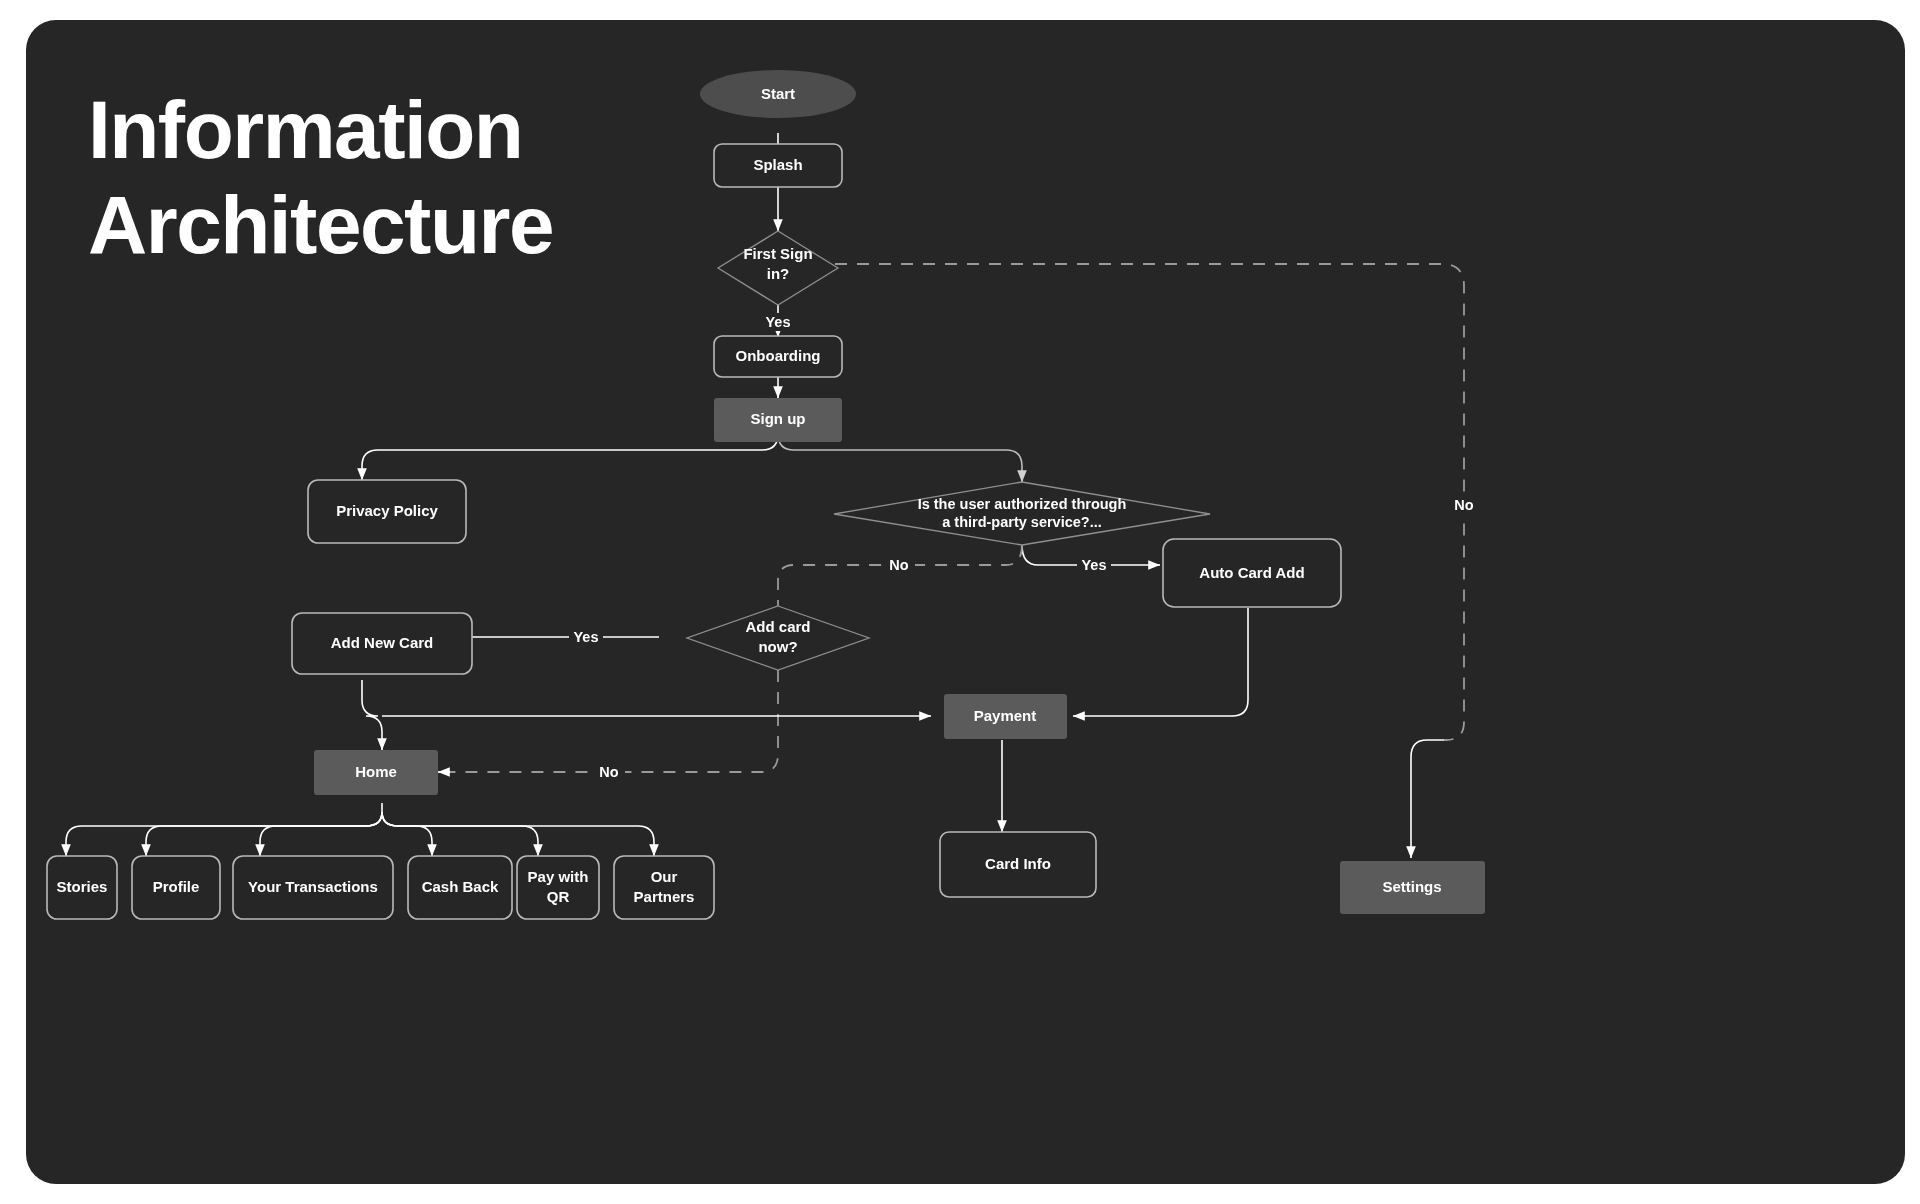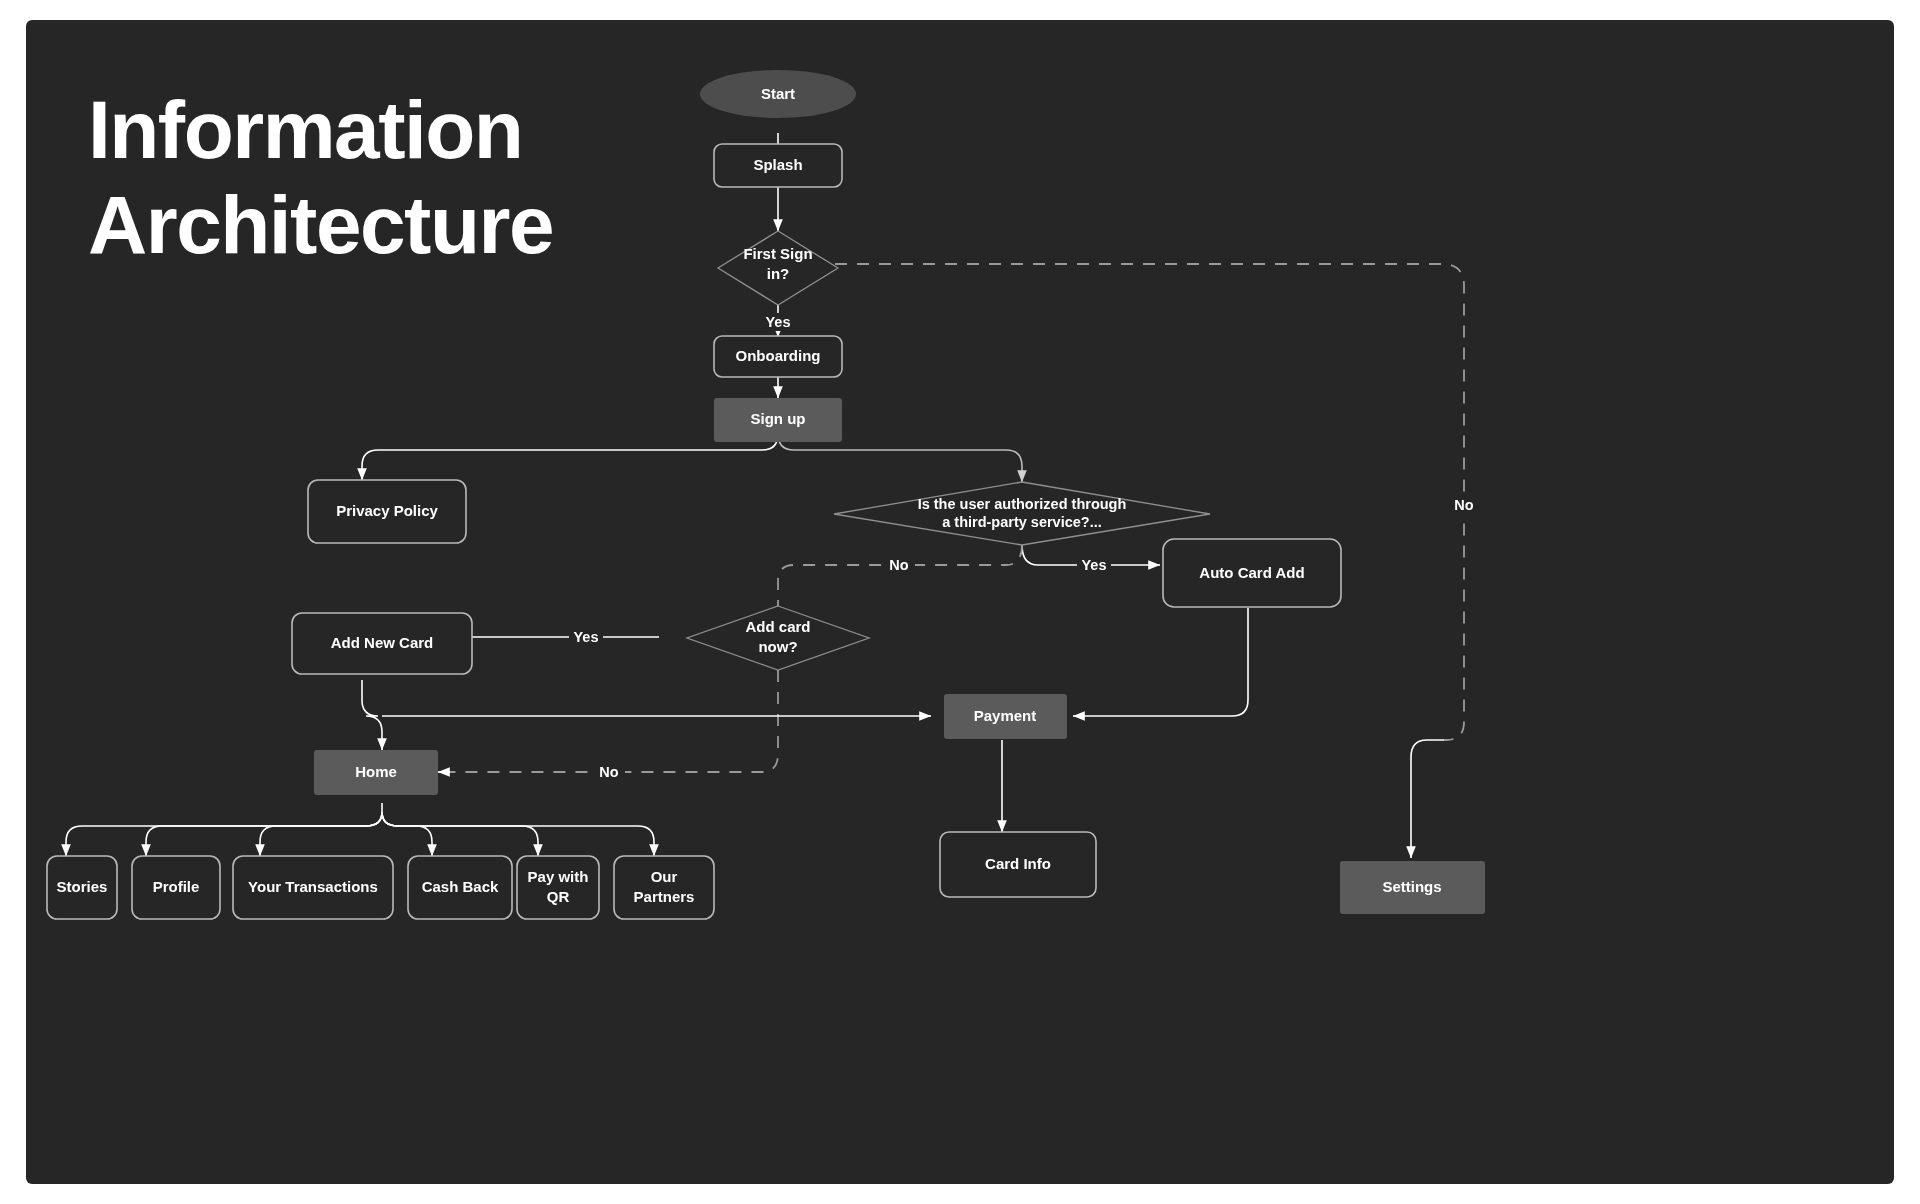--- a/index.html
+++ b/index.html
@@ -18,22 +18,23 @@
     height: 1204px;
     background: #ffffff;
   }
   #panel {
     position: absolute;
     left: 26px;
     top: 20px;
     width: 1868px;
     height: 1164px;
     background: #262626;
-    border-radius: 6px;
+    border-radius: 30px;
     overflow: hidden;
+    padding-left: 11px;
   }
   #title {
     position: absolute;
     left: 62px;
     top: 62px;
     width: 640px;
     color: #ffffff;
     font-family: "Liberation Sans", sans-serif;
     font-size: 82px;
     font-weight: bold;

